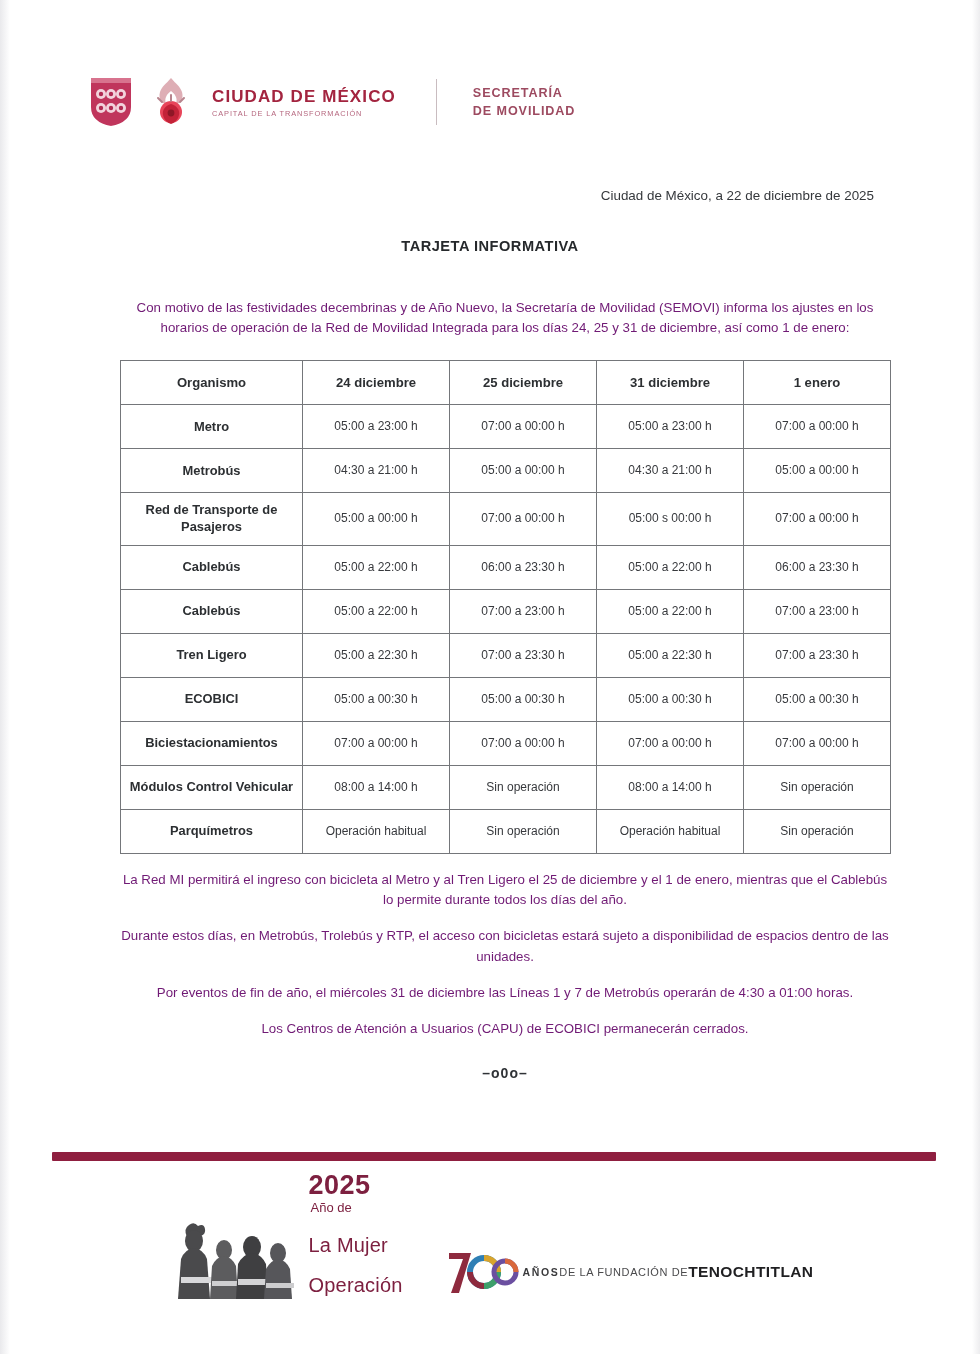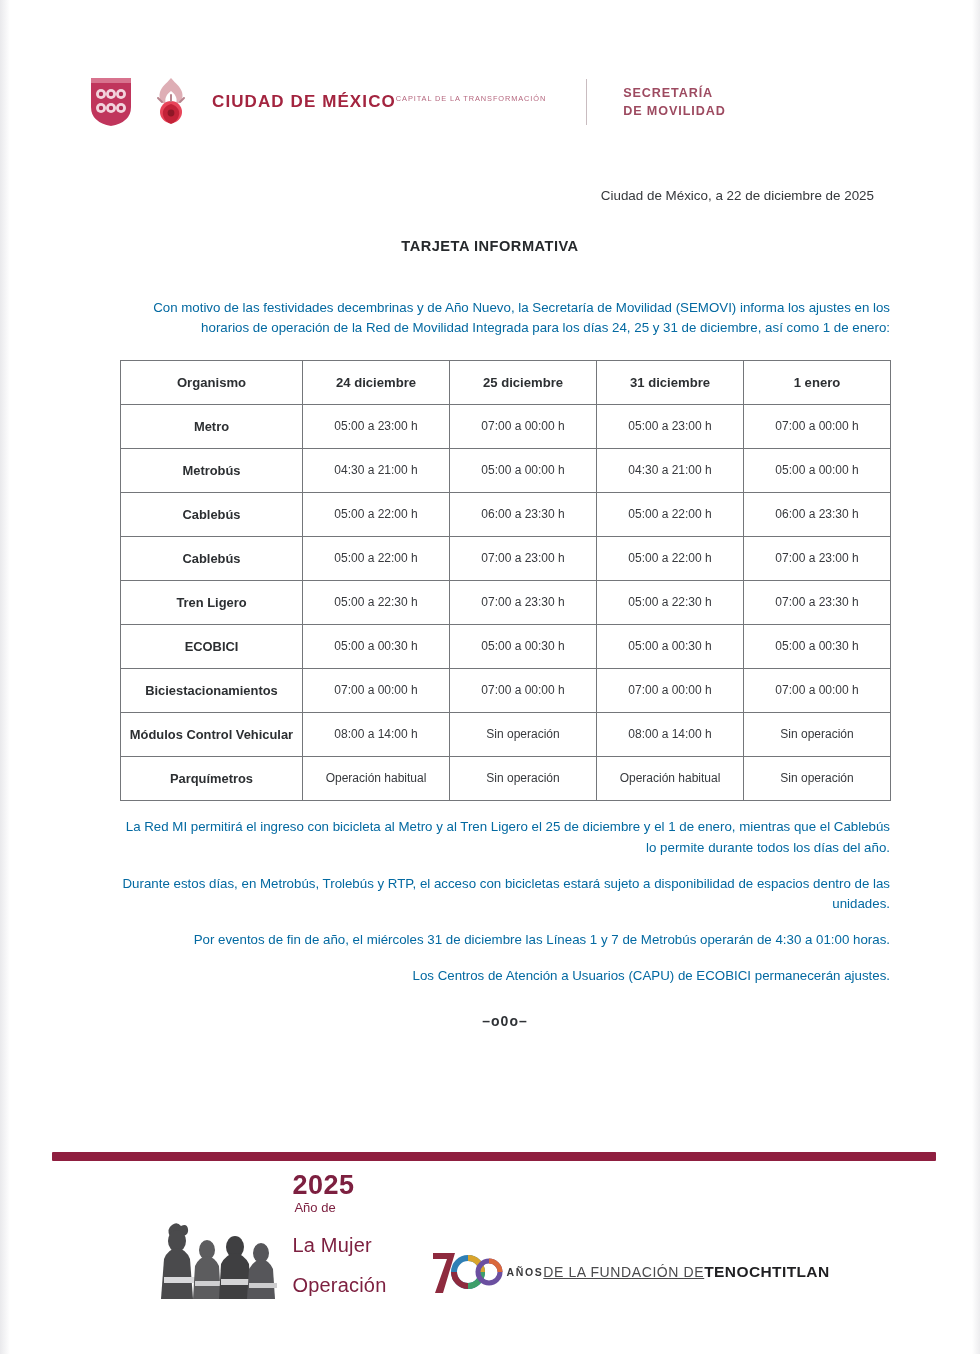--- a/index.html
+++ b/index.html
@@ -59,21 +59,21 @@
 
   .emblem {
     width: 46px;
     height: 56px;
     flex: none;
   }
   .emblem svg { display: block; }
 
   .cdmx-block {
     display: flex;
-    flex-direction: row;
+    flex-direction: column;
     justify-content: center;
     margin-left: 4px;
   }
   .cdmx-title {
     font-size: 17px;
     font-weight: bold;
     letter-spacing: 1.1px;
     color: #a3243f;
   }
   .cdmx-sub {
@@ -122,22 +122,22 @@
   .body-col {
     position: absolute;
     left: 120px;
     top: 298px;
     width: 770px;
   }
   p.para {
     margin: 0 0 16px 0;
     font-size: 13.3px;
     line-height: 1.52;
-    color: #0369a1;
-    text-align: right;
+    color: #701a75;
+    text-align: center;
   }
 
   
   .table-wrap {
     margin: 22px 0 16px 0;
     width: 770px;
   }
   table.sched {
     border-collapse: collapse;
     width: 770px;
@@ -244,25 +244,24 @@
   }
   .tenoch-mark { width: 86px; height: 48px; }
   .tenoch-anios {
     font-size: 10.5px;
     font-weight: bold;
     color: #3a3a3c;
     letter-spacing: 1.6px;
     margin-top: 1px;
   }
   .tenoch-de {
-    font-size: 14px;
+    font-size: 11px;
     color: #4a4a4c;
     letter-spacing: 0.6px;
     margin-top: 2px;
-    text-decoration: underline;
   }
   .tenoch-name {
     font-size: 15.5px;
     font-weight: bold;
     color: #1f1f21;
     letter-spacing: 0.4px;
     margin-top: 1px;
   }
 </style>
 </head>
@@ -353,20 +352,27 @@
             <td class="val">07:00 a 00:00 h</td>
           </tr>
           <tr>
             <td class="org">Metrobús</td>
             <td class="val">04:30 a 21:00 h</td>
             <td class="val">05:00 a 00:00 h</td>
             <td class="val">04:30 a 21:00 h</td>
             <td class="val">05:00 a 00:00 h</td>
           </tr>
           <tr>
+            <td class="org">Red de Transporte de Pasajeros</td>
+            <td class="val">05:00 a 00:00 h</td>
+            <td class="val">07:00 a 00:00 h</td>
+            <td class="val">05:00 s 00:00 h</td>
+            <td class="val">07:00 a 00:00 h</td>
+          </tr>
+          <tr>
             <td class="org">Cablebús</td>
             <td class="val">05:00 a 22:00 h</td>
             <td class="val">06:00 a 23:30 h</td>
             <td class="val">05:00 a 22:00 h</td>
             <td class="val">06:00 a 23:30 h</td>
           </tr>
           <tr>
             <td class="org">Cablebús</td>
             <td class="val">05:00 a 22:00 h</td>
             <td class="val">07:00 a 23:00 h</td>
@@ -408,21 +414,21 @@
             <td class="val">Operación habitual</td>
             <td class="val">Sin operación</td>
           </tr>
         </tbody>
       </table>
     </div>
 
     <p class="para">La Red MI permitirá el ingreso con bicicleta al Metro y al Tren Ligero el 25 de diciembre y el 1 de enero, mientras que el Cablebús lo permite durante todos los días del año.</p>
     <p class="para">Durante estos días, en Metrobús, Trolebús y RTP, el acceso con bicicletas estará sujeto a disponibilidad de espacios dentro de las unidades.</p>
     <p class="para">Por eventos de fin de año,  el miércoles 31 de diciembre las Líneas 1 y 7  de Metrobús operarán de 4:30 a 01:00 horas.</p>
-    <p class="para">Los Centros de Atención a Usuarios (CAPU) de ECOBICI permanecerán ajustes.</p>
+    <p class="para">Los Centros de Atención a Usuarios (CAPU) de ECOBICI permanecerán cerrados.</p>
 
     <div class="endmark">–o0o–</div>
   </div>
 
   <div class="footer-rule"></div>
 
   <div class="footer-logos">
 
     <div class="mujer">
       <div class="mujer-art">

